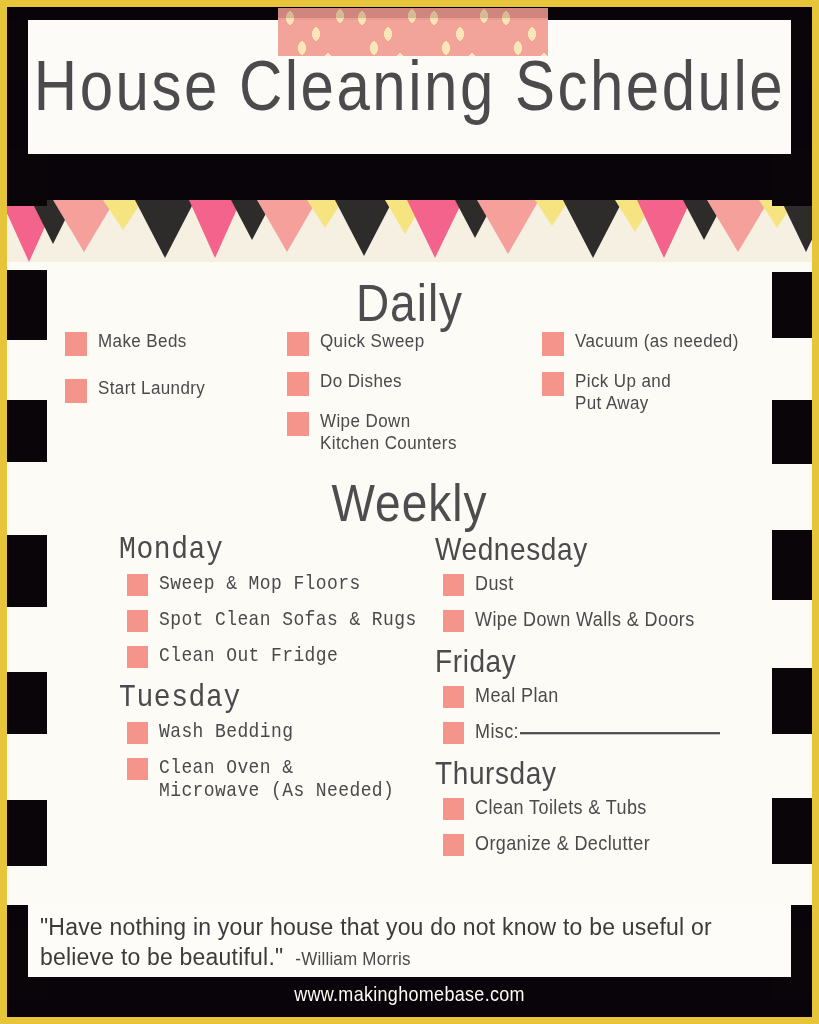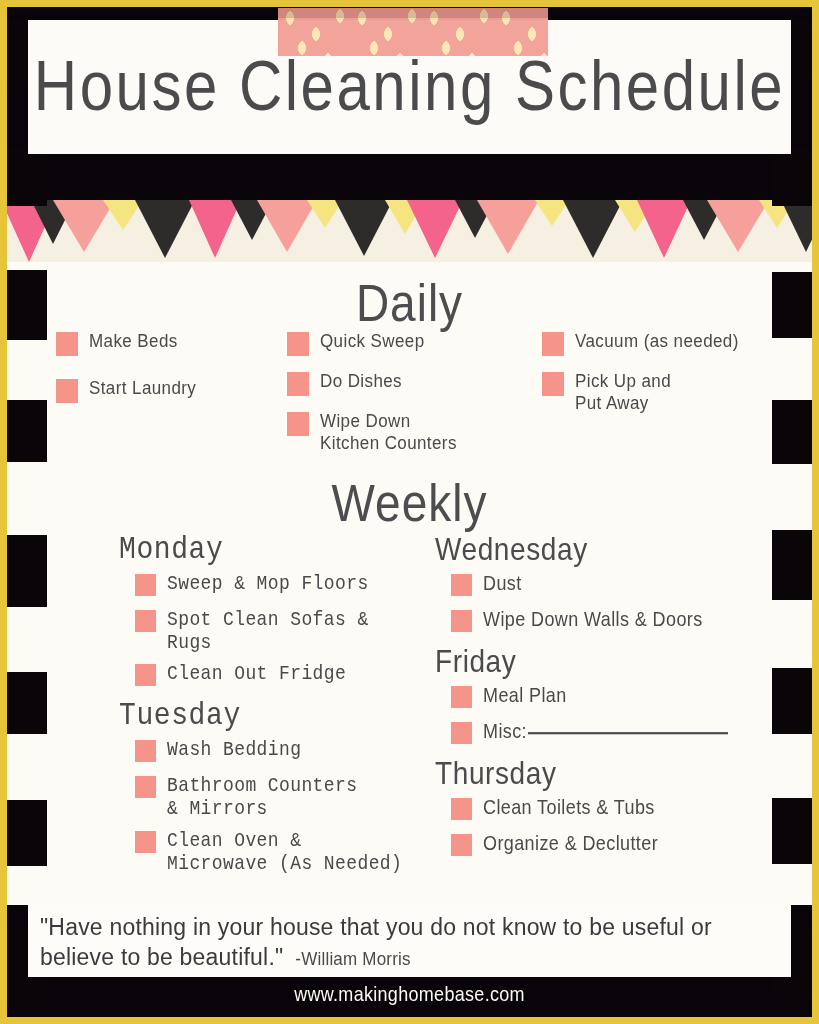--- a/index.html
+++ b/index.html
@@ -178,21 +178,21 @@
 
   
   .daily-cols {
     position: absolute;
     top: 68px;
     left: 0;
     right: 0;
     height: 140px;
   }
   .daily-col { position: absolute; top: 0; }
-  .daily-col.c1 { left: 49px;  width: 230px; }
+  .daily-col.c1 { left: 58px;  width: 230px; }
   .daily-col.c2 { left: 280px; width: 225px; }
   .daily-col.c3 { left: 535px; width: 265px; }
 
   .task {
     display: flex;
     align-items: flex-start;
     margin-bottom: 13px;
   }
   .task-label {
     font-weight: 300;
@@ -224,21 +224,21 @@
     font-weight: 300;
     font-size: 28px;
     color: #4b4b4d;
     letter-spacing: .6px;
     transform: scaleY(1.12);
     transform-origin: left top;
     margin-bottom: 10px;
     line-height: 1;
   }
   .day-block { margin-bottom: 14px; }
-  .day-block .task { margin-bottom: 12px; margin-left: 16px; }
+  .day-block .task { margin-bottom: 12px; margin-left: 8px; }
   .day-block .task-label { font-size: 18px; }
 
   .misc-line {
     display: inline-block;
     border-bottom: 2px solid #4a4a4c;
     width: 200px;
     margin-left: 1px;
     position: relative;
     top: -3px;
   }
@@ -395,25 +395,20 @@
             </div>
           </div>
           <div class="day-block">
             <div class="day-name">Tuesday</div>
             <div class="task">
               <div class="cb sm"></div>
               <div class="task-label">Wash Bedding</div>
             </div>
             <div class="task">
               <div class="cb sm"></div>
-              <div class="task-label">Bathroom Counters
-&amp; Mirrors</div>
-            </div>
-            <div class="task">
-              <div class="cb sm"></div>
               <div class="task-label">Clean Oven &amp;
 Microwave (As Needed)</div>
             </div>
           </div>
         </div>
         <div class="weekly-col right">
           <div class="day-block">
             <div class="day-name">Wednesday</div>
             <div class="task">
               <div class="cb sm"></div>

